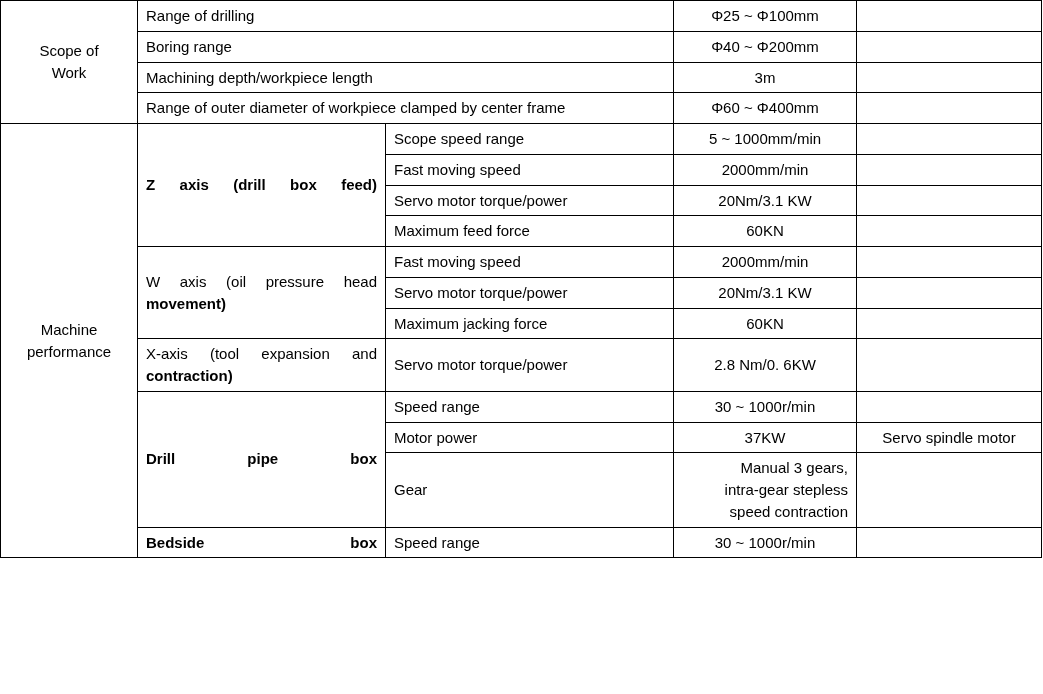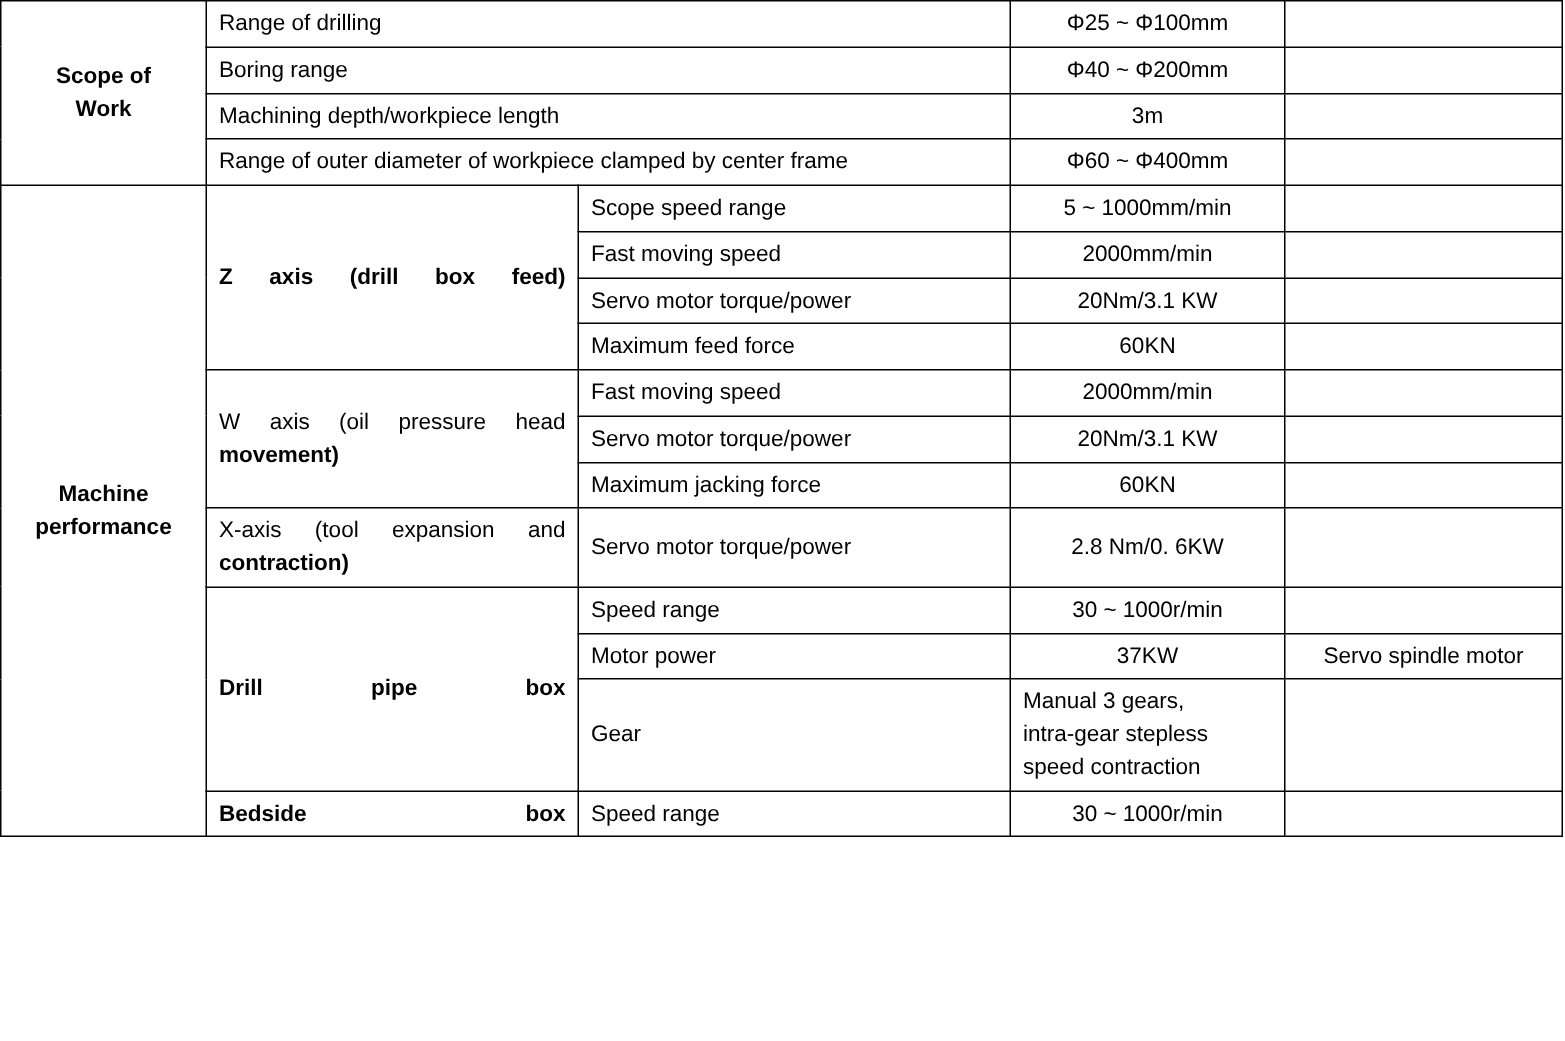--- a/index.html
+++ b/index.html
@@ -27,21 +27,21 @@
   table.spec td {
     border: 1px solid #000000;
     padding: 4px 8px;
     font-size: 15px;
     line-height: 1.45;
     vertical-align: middle;
     word-wrap: break-word;
   }
   td.cat {
     text-align: center;
-    font-weight: bold;
+    font-weight: normal;
     font-size: 15px;
   }
   td.sub {
     text-align: left;
     text-align-last: justify;
   }
   td.sub .plain {
     text-align: left;
     text-align-last: left;
     font-weight: bold;
@@ -50,21 +50,21 @@
     text-align: left;
   }
   td.value {
     text-align: center;
   }
   td.note {
     text-align: center;
     margin-left: 20px;
   }
   td.multi {
-    text-align: left;
+    text-align: right;
     line-height: 1.9;
   }
   .jtext {
     display: block;
     text-align: justify;
     text-align-last: justify;
   }
   .nowrapline {
     display: block;
   }

